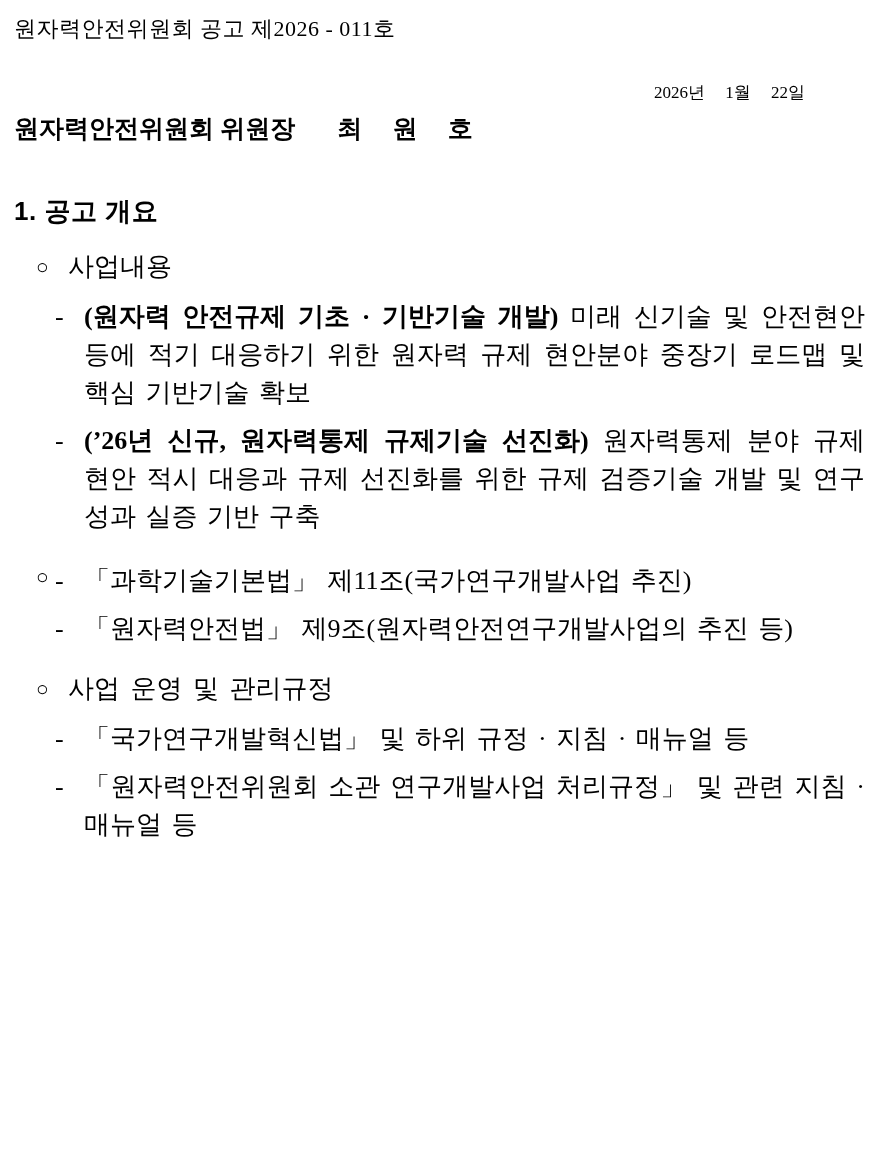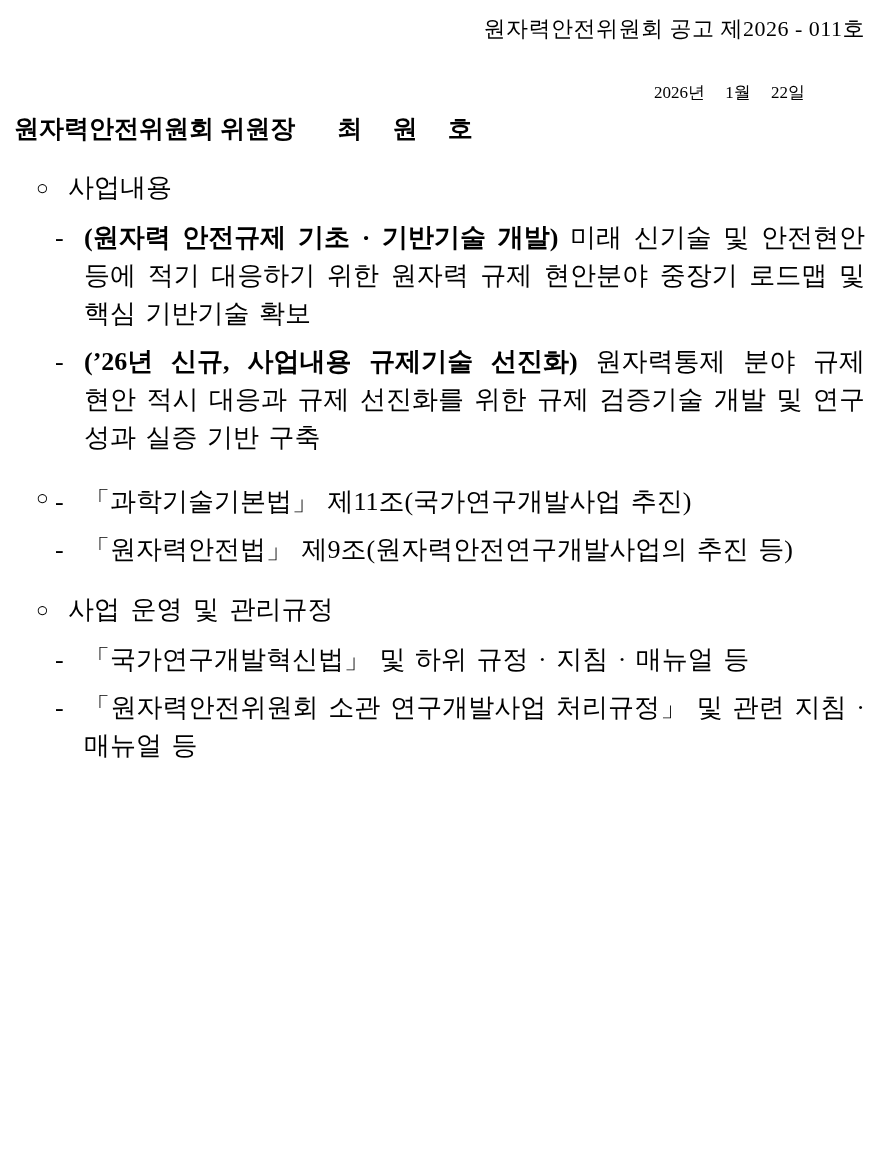--- a/index.html
+++ b/index.html
@@ -16,21 +16,20 @@
     height: 1149px;
     padding: 15px 14px 0 14px;
     background: #ffffff;
   }
 
   
   .doc-number {
     font-size: 22px;
     line-height: 28px;
     letter-spacing: 0.5px;
-    text-align: right;
   }
 
   
   .title {
     margin-top: 39px;
     font-size: 33px;
     font-weight: 700;
     text-align: center;
     line-height: 46px;
     letter-spacing: 0.5px;
@@ -122,33 +121,34 @@
 
 
   <div class="date-line">
     <span class="date-text">2026년 1월 22일</span>
   </div>
 
   <div class="sign-line">
     <span>원자력안전위원회 위원장</span><span class="signer-name">최 원 호</span>
   </div>
 
+  <div class="section-heading">1. 공고 개요</div>
 
   <div class="group">
     <div class="group-label">
       <span class="circle-marker">○</span>
       <span>사업내용</span>
     </div>
     <div class="dash-item">
       <span class="dash-marker">-</span>
       <span class="emph">(원자력 안전규제 기초 · 기반기술 개발)</span><span> 미래 신기술 및 안전현안 등에 적기 대응하기 위한 원자력 규제 현안분야 중장기 로드맵 및 핵심 기반기술 확보</span>
     </div>
     <div class="dash-item">
       <span class="dash-marker">-</span>
-      <span class="emph">(’26년 신규, 사업내용 규제기술 선진화)</span><span> 원자력통제 분야 규제 현안 적시 대응과 규제 선진화를 위한 규제 검증기술 개발 및 연구 성과 실증 기반 구축</span>
+      <span class="emph">(’26년 신규, 원자력통제 규제기술 선진화)</span><span> 원자력통제 분야 규제 현안 적시 대응과 규제 선진화를 위한 규제 검증기술 개발 및 연구 성과 실증 기반 구축</span>
     </div>
   </div>
 
   <div class="group">
     <div class="group-label">
       <span class="circle-marker">○</span>
     </div>
     <div class="dash-item">
       <span class="dash-marker">-</span>
       <span class="emph"></span><span>「과학기술기본법」 제11조(국가연구개발사업 추진)</span>

